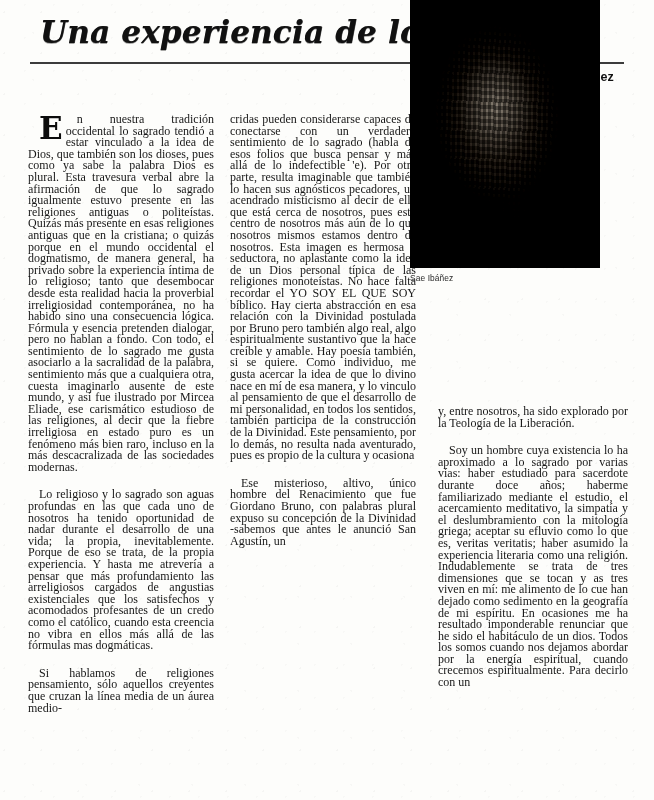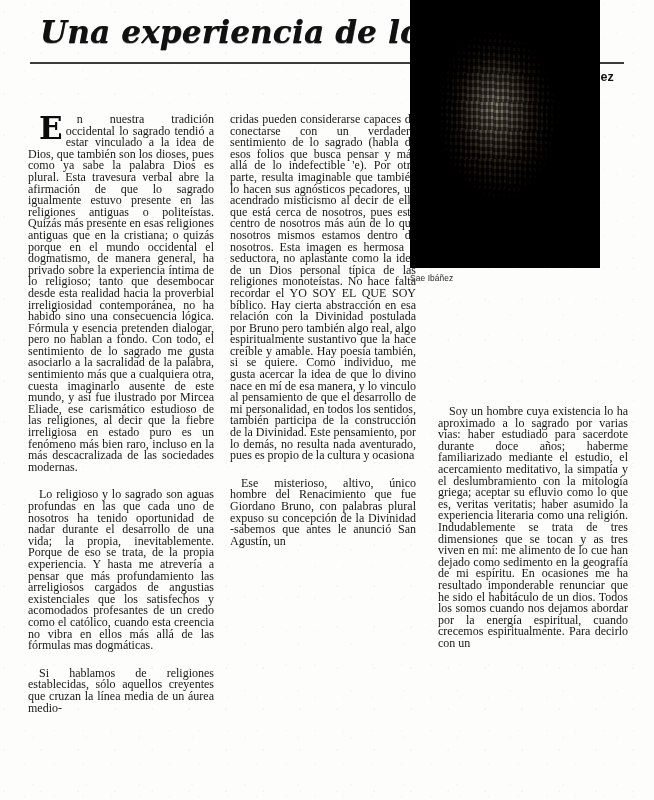--- a/index.html
+++ b/index.html
@@ -153,30 +153,31 @@
   </div>
   <div class="title-rule"></div>
 
   <div class="byline">Por: Sael Ibáñez</div>
 
   <div class="cols">
 
     <div class="col c1">
       <p class="dropcap">En nuestra tradición occidental lo sagrado tendió a estar vinculado a la idea de Dios, que también son los dioses, pues como ya sabe la palabra Dios es plural. Esta travesura verbal abre la afirmación de que lo sagrado igualmente estuvo presente en las religiones antiguas o politeístas. Quizás más presente en esas religiones antiguas que en la cristiana; o quizás porque en el mundo occidental el dogmatismo, de manera general, ha privado sobre la experiencia íntima de lo religioso; tanto que desembocar desde esta realidad hacia la proverbial irreligiosidad contemporánea, no ha habido sino una consecuencia lógica. Fórmula y esencia pretenden dialogar, pero no hablan a fondo. Con todo, el sentimiento de lo sagrado me gusta asociarlo a la sacralidad de la palabra, sentimiento más que a cualquiera otra, cuesta imaginarlo ausente de este mundo, y así fue ilustrado por Mircea Eliade, ese carismático estudioso de las religiones, al decir que la fiebre irreligiosa en estado puro es un fenómeno más bien raro, incluso en la más descacralizada de las sociedades modernas.</p>
       <p>Lo religioso y lo sagrado son aguas profundas en las que cada uno de nosotros ha tenido oportunidad de nadar durante el desarrollo de una vida; la propia, inevitablemente. Porque de eso se trata, de la propia experiencia. Y hasta me atrevería a pensar que más profundamiento las arreligiosos cargados de angustias existenciales que los satisfechos y acomodados profesantes de un credo como el católico, cuando esta creencia no vibra en ellos más allá de las fórmulas mas dogmáticas.</p>
-      <p>Si hablamos de religiones establecidas, sólo aquellos creyentes que cruzan la línea media de un áurea medio-</p>
+      <p>Si hablamos de religiones pensamiento, sólo aquellos creyentes que cruzan la línea media de un áurea medio-</p>
     </div>
 
     <div class="col c2">
       <p class="noind">cridas pueden considerarse capaces de conectarse con un verdadero sentimiento de lo sagrado (habla de esos folios que busca pensar y más allá de lo indefectible 'e). Por otra parte, resulta imaginable que también lo hacen sus agnósticos pecadores, un acendrado misticismo al decir de ella que está cerca de nosotros, pues está centro de nosotros más aún de lo que nosotros mismos estamos dentro de nosotros. Esta imagen es hermosa y seductora, no aplastante como la idea de un Dios personal típica de las religiones monoteístas. No hace falta recordar el YO SOY EL QUE SOY bíblico. Hay cierta abstracción en esa relación con la Divinidad postulada por Bruno pero también algo real, algo espiritualmente sustantivo que la hace creíble y amable. Hay poesía también, si se quiere. Como individuo, me gusta acercar la idea de que lo divino nace en mí de esa manera, y lo vinculo al pensamiento de que el desarrollo de mi personalidad, en todos los sentidos, también participa de la construcción de la Divinidad. Este pensamiento, por lo demás, no resulta nada aventurado, pues es propio de la cultura y ocasiona</p>
       <p>Ese misterioso, altivo, único hombre del Renacimiento que fue Giordano Bruno, con palabras plural expuso su concepción de la Divinidad -sabemos que antes le anunció San Agustín, un</p>
     </div>
 
     <div class="col c3">
       <div class="photo-gap"></div>
+      <p class="noind">y, entre nosotros, ha sido explorado por la Teología de la Liberación.</p>
       <p>Soy un hombre cuya existencia lo ha aproximado a lo sagrado por varias vías: haber estudiado para sacerdote durante doce años; haberme familiarizado mediante el estudio, el acercamiento meditativo, la simpatía y el deslumbramiento con la mitología griega; aceptar su efluvio como lo que es, veritas veritatis; haber asumido la experiencia literaria como una religión. Indudablemente se trata de tres dimensiones que se tocan y as tres viven en mí: me alimento de lo cue han dejado como sedimento en la geografía de mi espíritu. En ocasiones me ha resultado imponderable renunciar que he sido el habitáculo de un dios. Todos los somos cuando nos dejamos abordar por la energía espiritual, cuando crecemos espiritualmente. Para decirlo con un</p>
     </div>
 
   </div>
 
   <div class="photo-block">
     <div class="photo"></div>
     <div class="photo-caption">Sae Ibáñez</div>
   </div>
 

